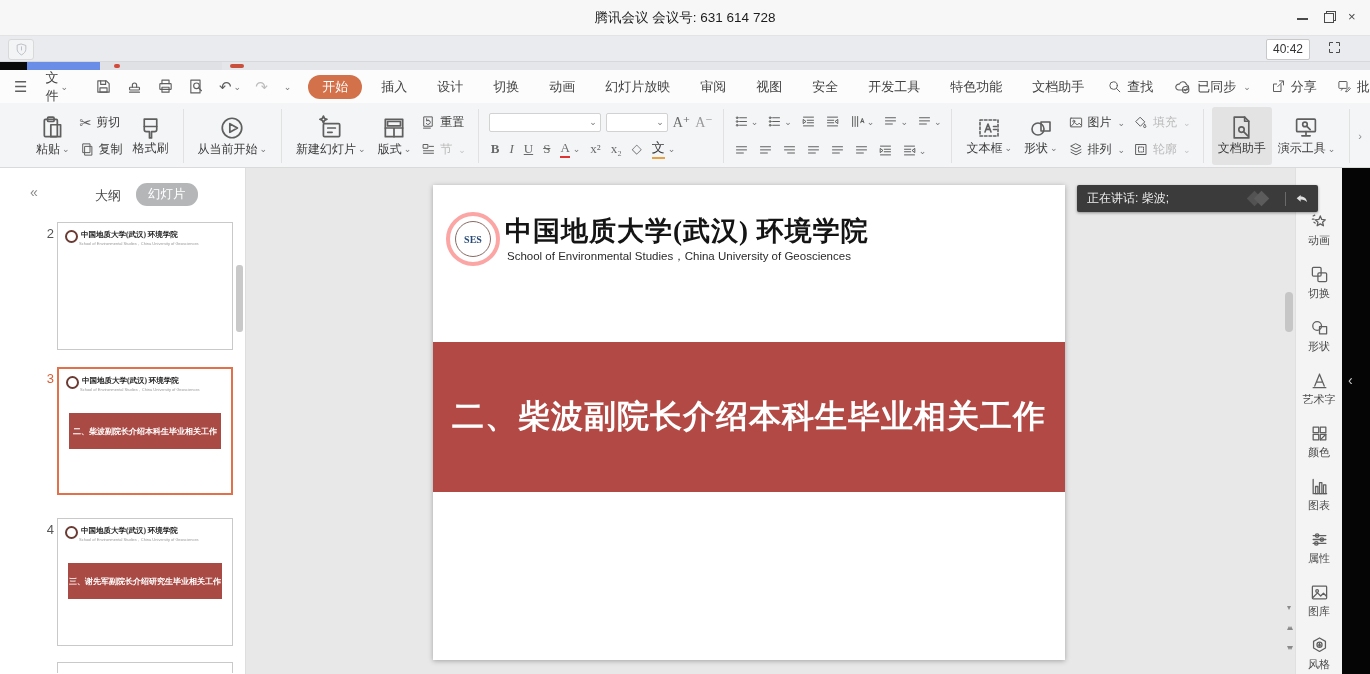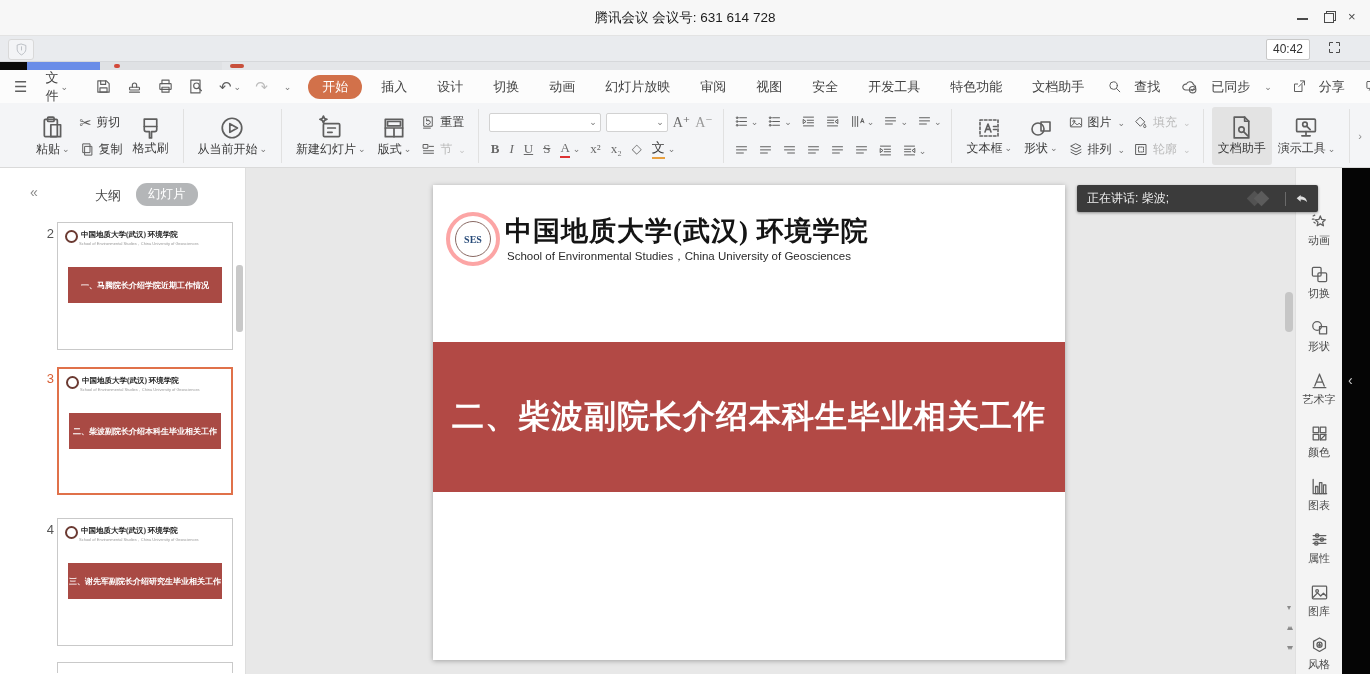--- a/index.html
+++ b/index.html
@@ -31,21 +31,21 @@
   #sliver .rdash{left:230px;top:2px;width:14px;height:4px;border-radius:2px;background:#c8503c;}
   
   #ribbonrow{left:0;top:70px;width:1370px;height:33px;background:#fcfcfc;display:flex;align-items:center;padding:0 14px;box-sizing:border-box;font-size:13px;color:#424242;}
   .vdiv{width:1px;height:18px;background:#dcdcdc;margin:0 10px;}
   .qicon{margin:0 7px;display:flex;align-items:center;color:#5f5f5f;}
   .chev{font-size:9px;color:#777;margin-left:2px;}
   #file-btn{display:flex;align-items:center;margin-left:18px;cursor:pointer;}
   .rtab{padding:3px 15px;cursor:pointer;white-space:nowrap;}
   .rtab.active{background:#d2714a;color:#fff;border-radius:12px;padding:3px 14px;margin:0 4px;}
   #ribbon-right{margin-left:auto;display:flex;align-items:center;gap:4px;}
-  .rr-item{display:flex;align-items:center;gap:12px;padding:0 8px;cursor:pointer;white-space:nowrap;}
+  .rr-item{display:flex;align-items:center;gap:5px;padding:0 8px;cursor:pointer;white-space:nowrap;}
   .u-glyph{font-size:15px;color:#5f5f5f;line-height:1;}
   
   #toolsrow{left:0;top:103px;width:1370px;height:65px;background:#f4f5f7;border-bottom:1px solid #dadada;box-sizing:border-box;display:flex;align-items:stretch;padding:4px 6px 2px 30px;font-size:12px;color:#3b3b3b;}
   .vdiv2{width:1px;background:#e1e1e1;margin:2px 8px;}
   .bigbtn{display:flex;flex-direction:column;align-items:center;justify-content:center;padding:3px 6px;cursor:pointer;}
   .bigbtn .lbl{display:flex;align-items:center;white-space:nowrap;}
   .bigbtn.hl{background:#e3e3e3;border-radius:3px;}
   .scol{display:flex;flex-direction:column;justify-content:space-around;padding:2px 4px;}
   .srow{display:flex;align-items:center;gap:4px;cursor:pointer;white-space:nowrap;}
   .gray .lbl,.gray{color:#b9b9b9;}
@@ -673,21 +673,20 @@
     <span id="tab-slides" class="abs">幻灯片</span>
     <div id="thumbs">
         <div class="thumbrow" style="top: 54px;">
           <span class="tnum">2</span>
           <div class="tcard">
             <div class="thead">
               <span class="tlogo"></span>
               <span class="tzh">中国地质大学(武汉) 环境学院</span>
             </div>
             <span class="ten">School of Environmental Studies，China University of Geosciences</span>
-            <div class="tbanner">一、马腾院长介绍学院近期工作情况</div>
           </div>
         </div>
         <div class="thumbrow" style="top: 199px;">
           <span class="tnum sel">3</span>
           <div class="tcard sel">
             <div class="thead">
               <span class="tlogo"></span>
               <span class="tzh">中国地质大学(武汉) 环境学院</span>
             </div>
             <span class="ten">School of Environmental Studies，China University of Geosciences</span>

